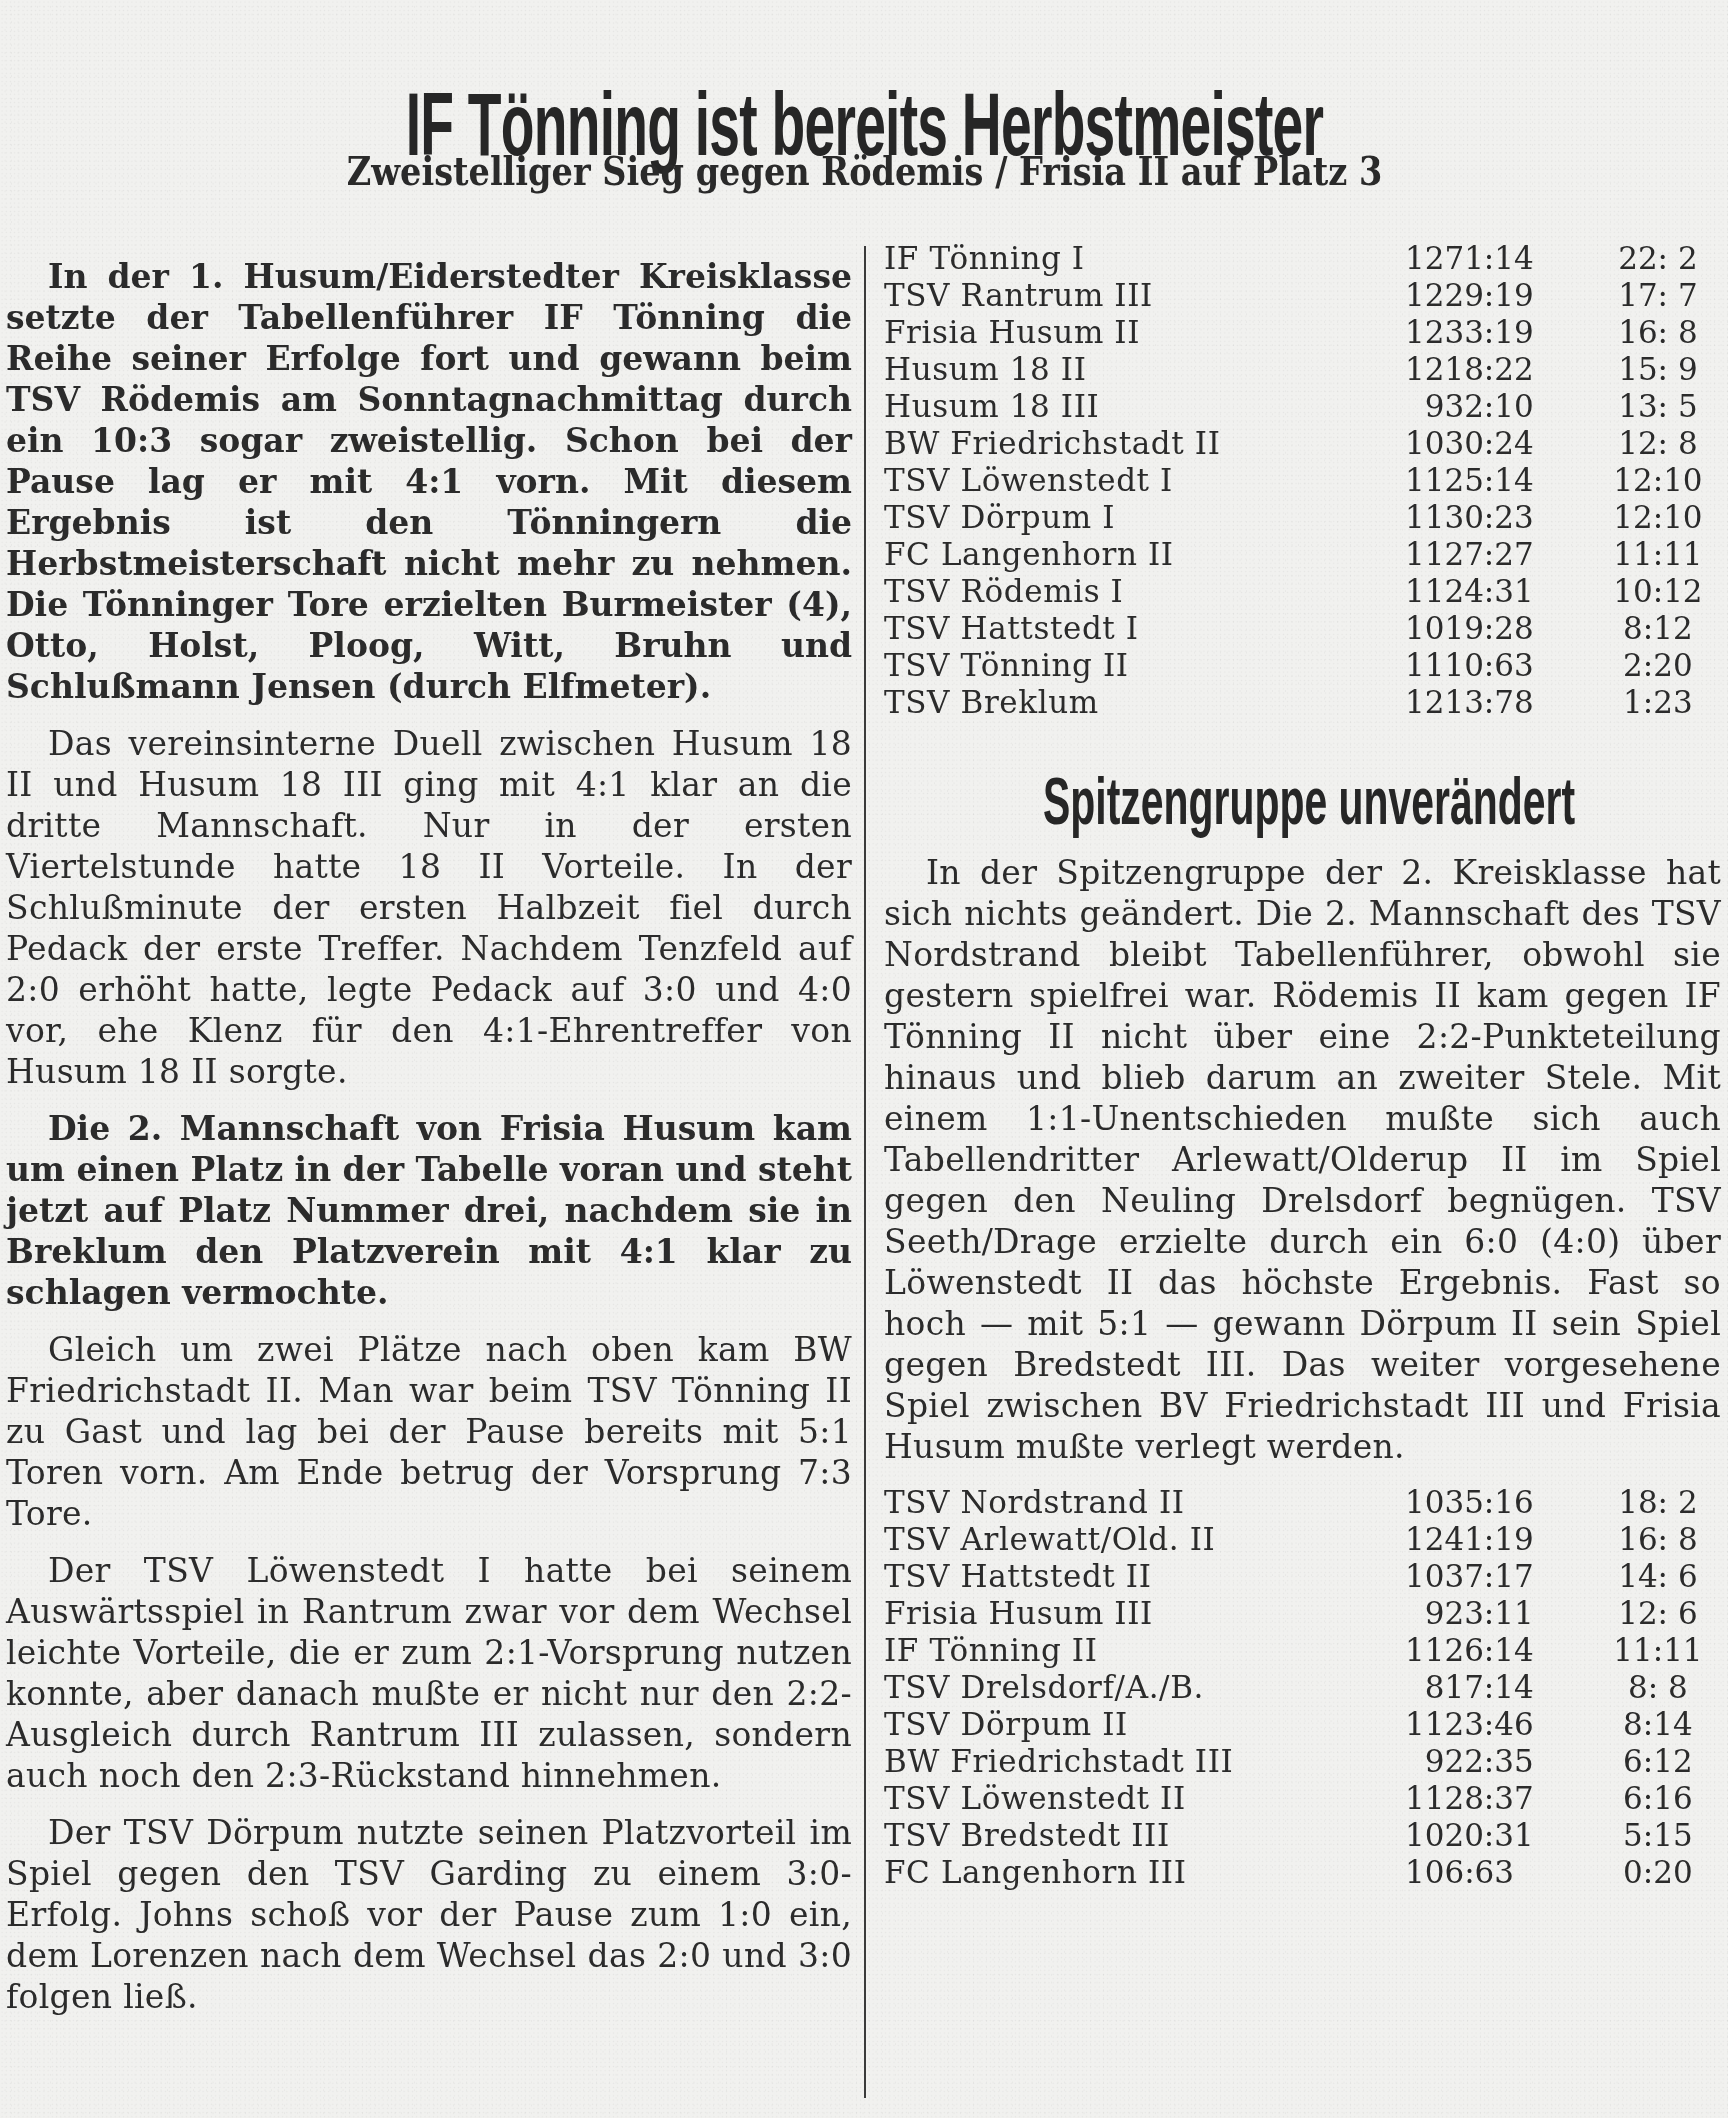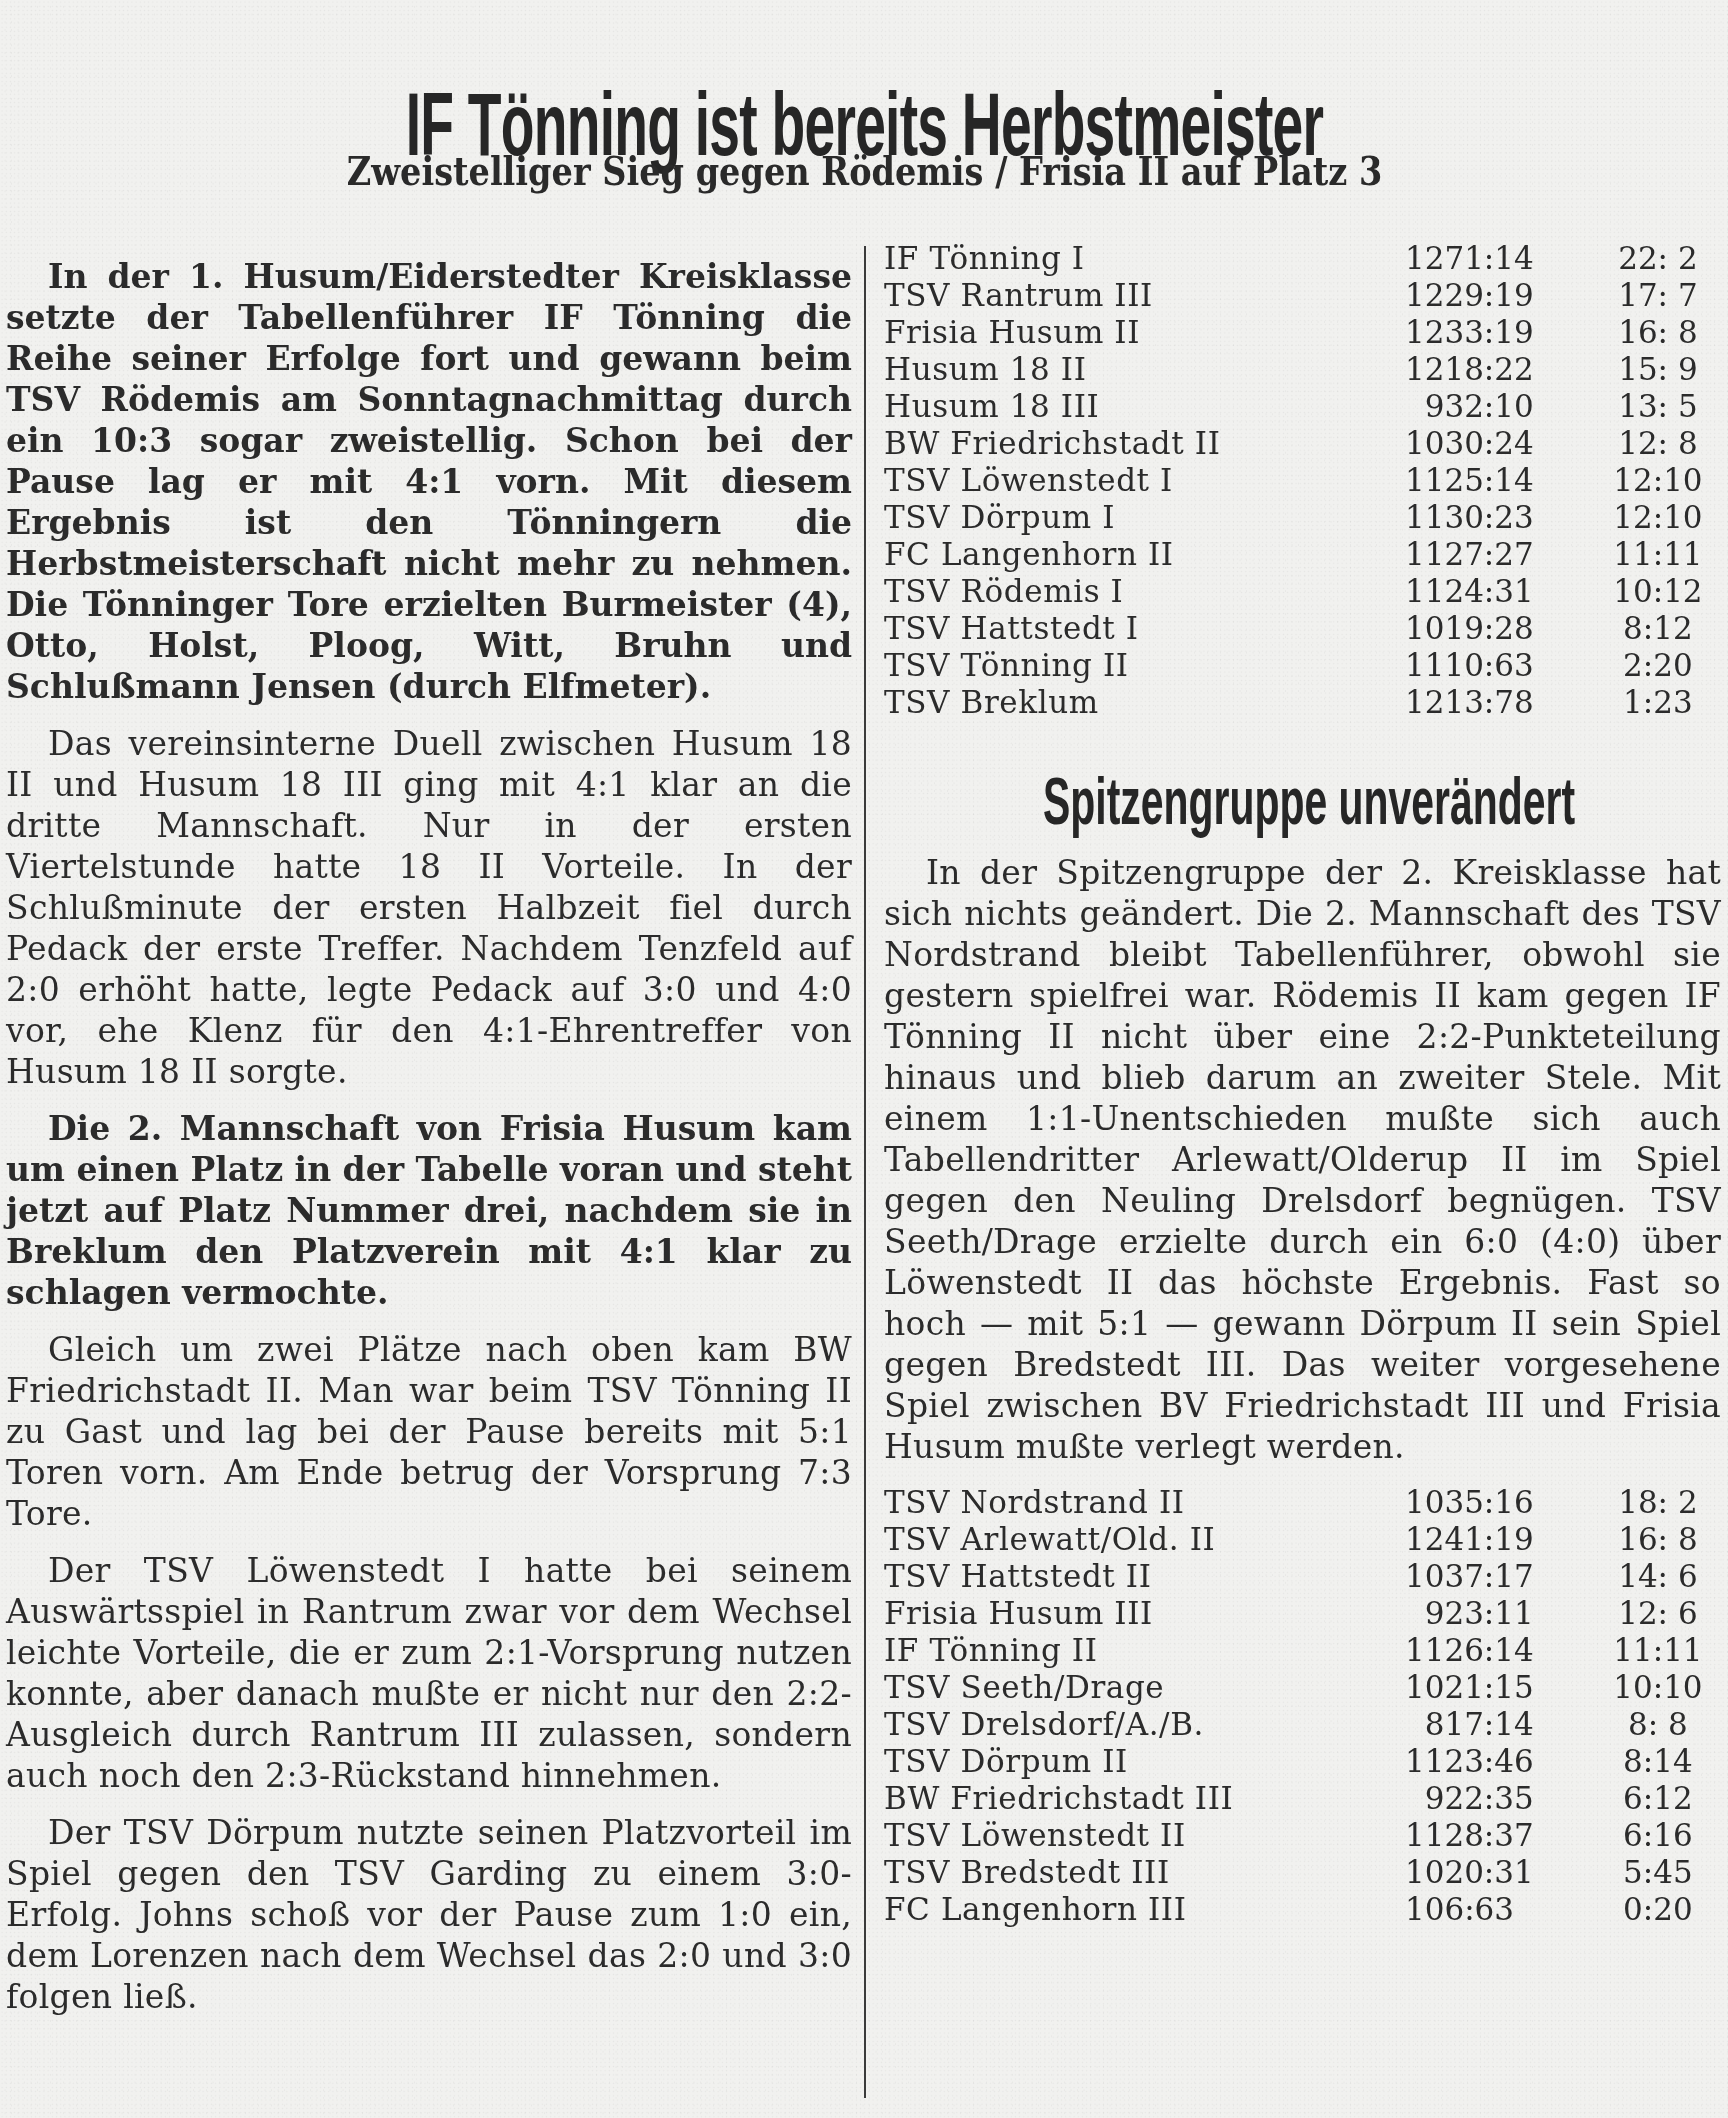--- a/index.html
+++ b/index.html
@@ -209,26 +209,20 @@
           <td class="goals">23:11</td>
           <td class="points">12: 6</td>
         </tr>
         <tr>
           <td class="team">IF Tönning II</td>
           <td class="games">11</td>
           <td class="goals">26:14</td>
           <td class="points">11:11</td>
         </tr>
         <tr>
-          <td class="team">TSV Seeth/Drage</td>
-          <td class="games">10</td>
-          <td class="goals">21:15</td>
-          <td class="points">10:10</td>
-        </tr>
-        <tr>
           <td class="team">TSV Drelsdorf/A./B.</td>
           <td class="games">8</td>
           <td class="goals">17:14</td>
           <td class="points">8: 8</td>
         </tr>
         <tr>
           <td class="team">TSV Dörpum II</td>
           <td class="games">11</td>
           <td class="goals">23:46</td>
           <td class="points">8:14</td>
@@ -242,21 +236,21 @@
         <tr>
           <td class="team">TSV Löwenstedt II</td>
           <td class="games">11</td>
           <td class="goals">28:37</td>
           <td class="points">6:16</td>
         </tr>
         <tr>
           <td class="team">TSV Bredstedt III</td>
           <td class="games">10</td>
           <td class="goals">20:31</td>
-          <td class="points">5:45</td>
+          <td class="points">5:15</td>
         </tr>
         <tr>
           <td class="team">FC Langenhorn III</td>
           <td class="games">10</td>
           <td class="goals">6:63</td>
           <td class="points">0:20</td>
         </tr>
       </tbody>
   </table>
 </div>

